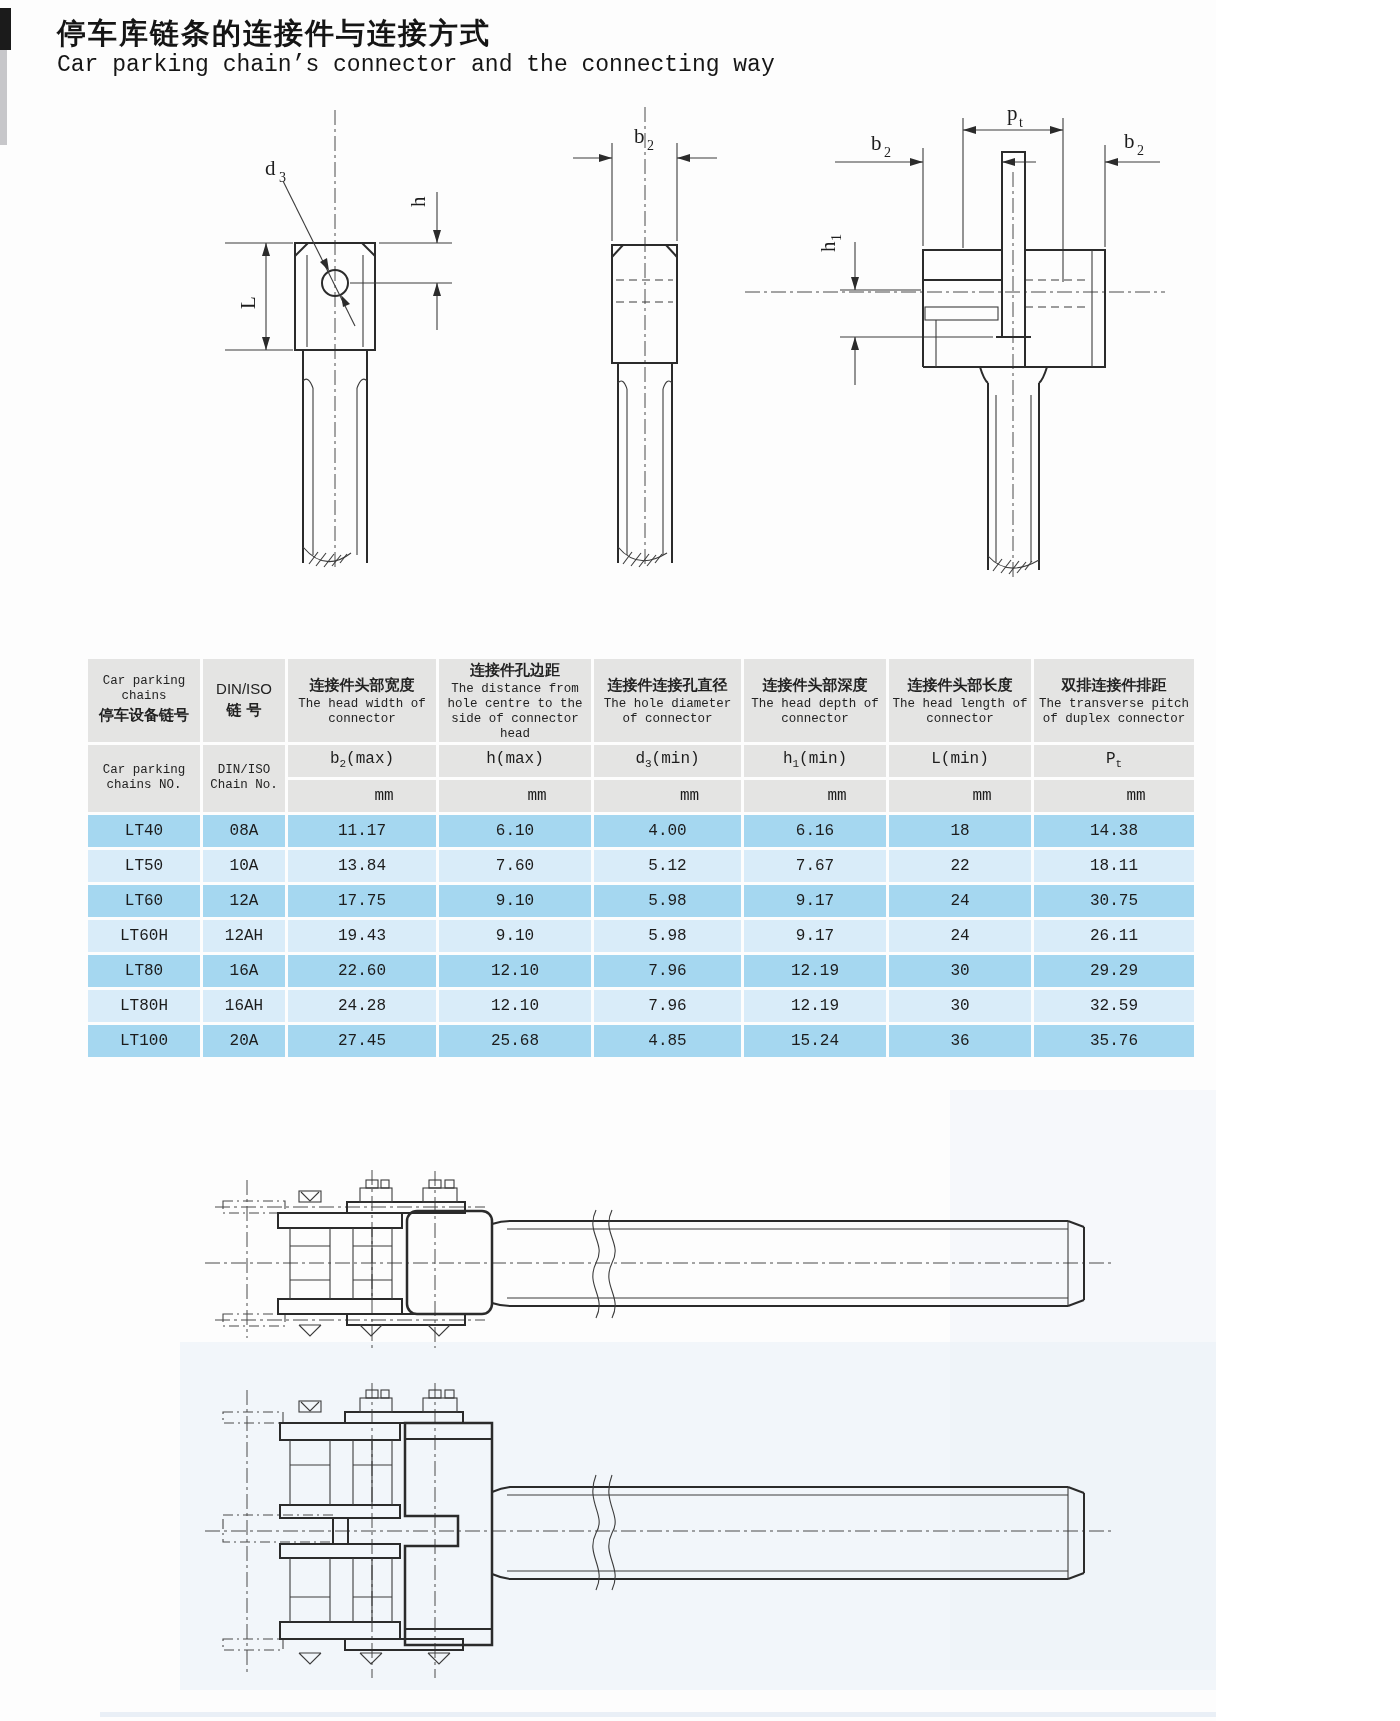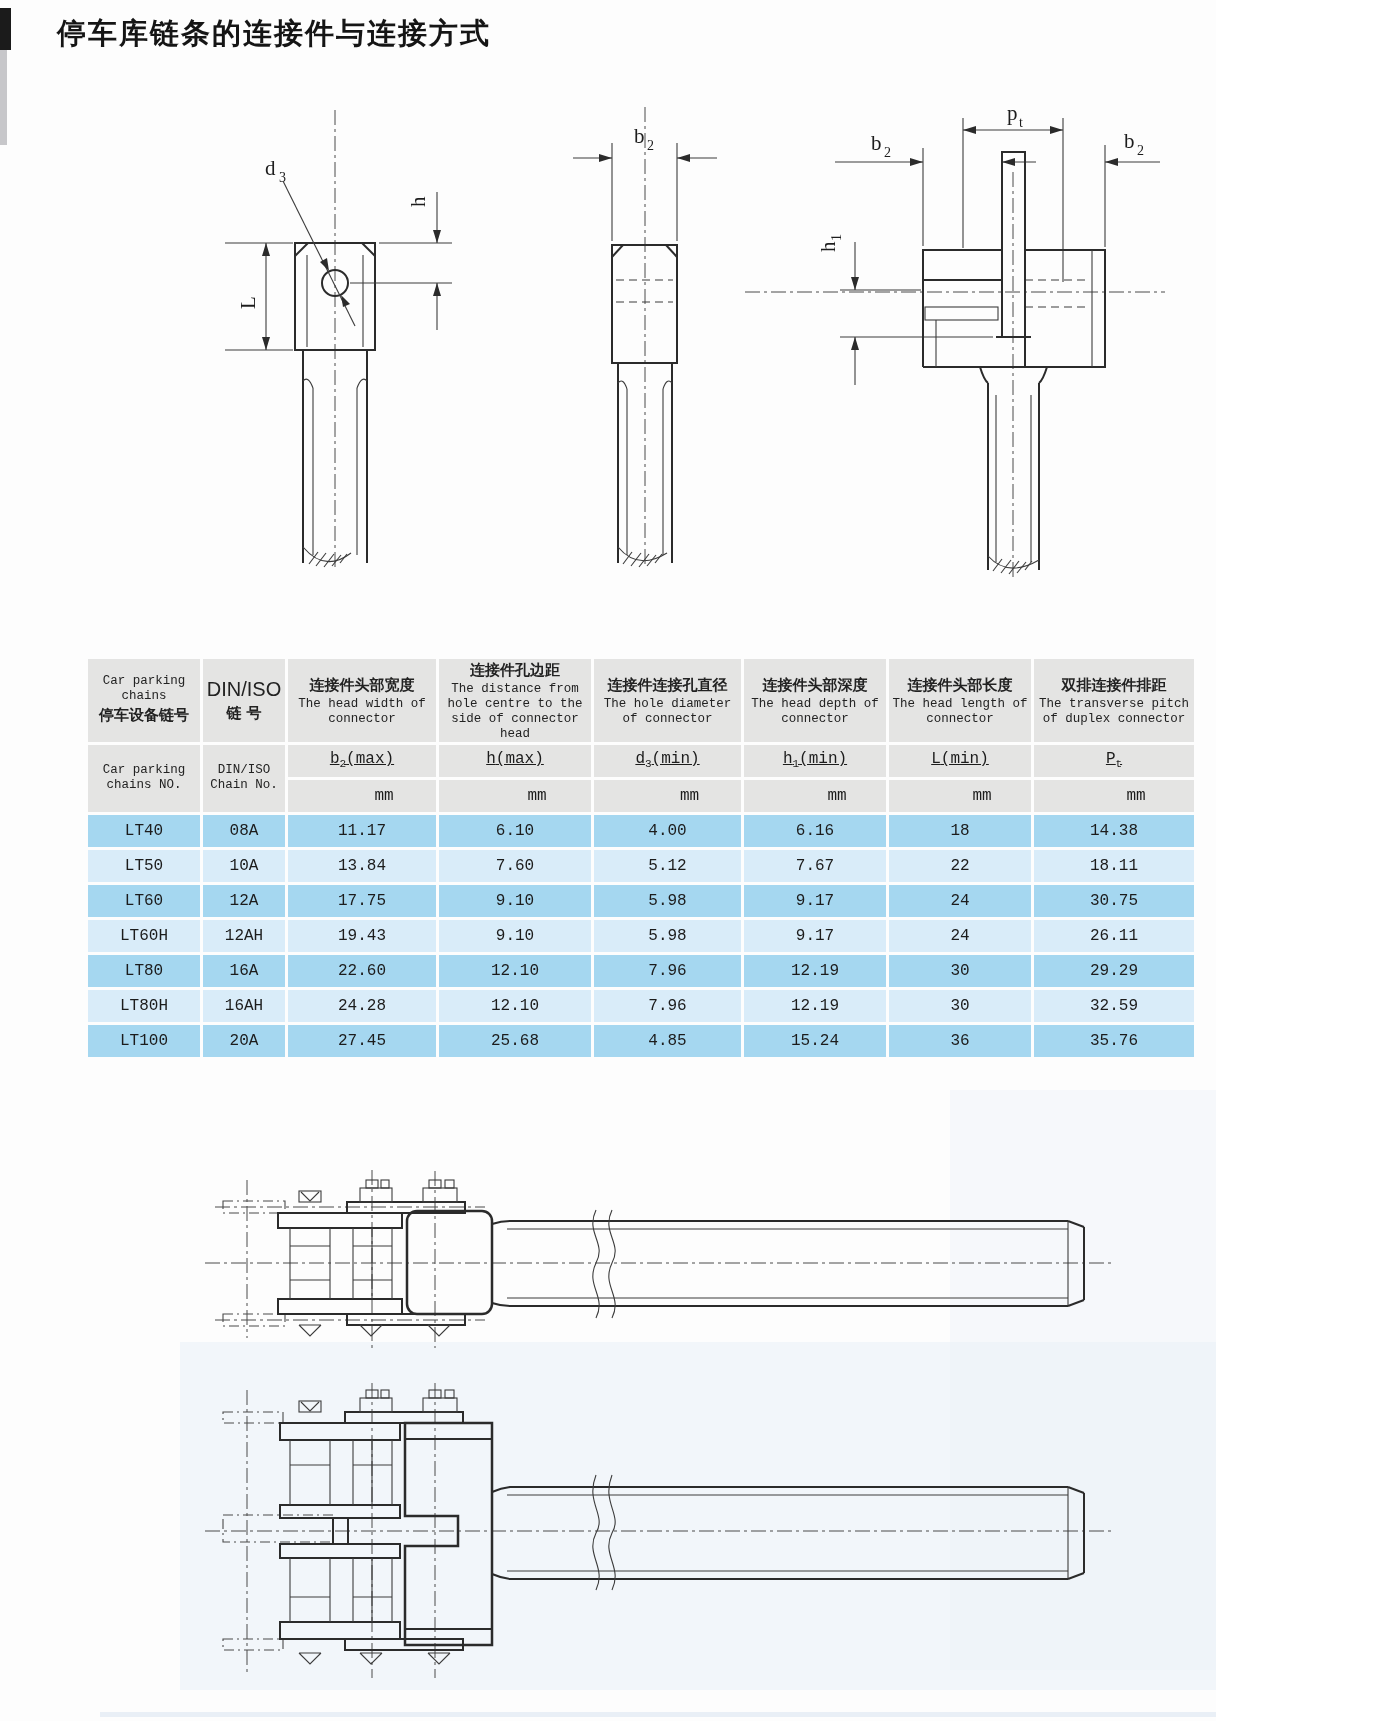--- a/index.html
+++ b/index.html
@@ -34,40 +34,41 @@
 
   
   .spec-table{position:absolute;left:85px;top:656px;border-collapse:separate;border-spacing:3px;table-layout:fixed;}
   .spec-table td{text-align:center;vertical-align:middle;padding:0 2px;}
   .hdr{background:var(--header-bg);}
   .hrow1 td{height:104px;}
   .hrow2 td{height:30px;}
   .hrow3 td{height:24px;padding-left:46px;}
   .zh{display:block;font-family:"DejaVu Sans","Liberation Sans",sans-serif;font-weight:600;font-size:15px;line-height:1.5;color:#222;}
   .en{display:block;font-family:"Liberation Mono","DejaVu Sans Mono",monospace;font-size:12.5px;line-height:1.2;color:#222;}
-  .din{display:block;font-family:"Liberation Sans","DejaVu Sans",sans-serif;font-size:20px;line-height:1.3;color:#222;}
-  .sym{font-family:"Liberation Serif","DejaVu Serif",serif;font-size:16px;color:#222;text-decoration:underline;}
+  .din{display:block;font-family:"Liberation Sans","DejaVu Sans",sans-serif;font-size:15px;line-height:1.3;color:#222;}
+  .sym{font-family:"Liberation Serif","DejaVu Serif",serif;font-size:16px;color:#222;}
   .sym .sub{font-size:11px;vertical-align:sub;}
   .unit{font-family:"Liberation Mono","DejaVu Sans Mono",monospace;font-size:14px;color:#222;}
   .spec-table tbody td{height:32px;font-family:"Liberation Mono","DejaVu Sans Mono",monospace;font-size:16px;color:#1c1c1c;}
   .dark{background:var(--row-dark);}
   .light{background:var(--row-light);}
 </style>
 </head>
 <body>
 
 <div class="page">
 
   <div class="edge-mark-a"></div>
   <div class="edge-mark-b"></div>
   <div class="tint-rod"></div>
   <div class="tint-bottom"></div>
   <div class="noise-strip"></div>
 
   <div class="title-zh">停车库链条的连接件与连接方式</div>
+  <div class="title-en">Car parking chain’s connector and the connecting way</div>
 
   <svg class="drw" style="left:185px;top:95px;" width="300" height="485" viewBox="0 0 300 485">
     <line class="cl" x1="150" y1="15" x2="150" y2="472"></line>
     <g>
       <rect class="ol" x="110" y="148" width="80" height="107"></rect>
       <line class="ol" x1="110" y1="161" x2="123" y2="148"></line>
       <line class="ol" x1="190" y1="161" x2="177" y2="148"></line>
       <line class="tl" x1="122" y1="160" x2="122" y2="252"></line>
       <line class="tl" x1="178" y1="160" x2="178" y2="252"></line>
       <circle class="ol" cx="150" cy="188" r="13"></circle>

